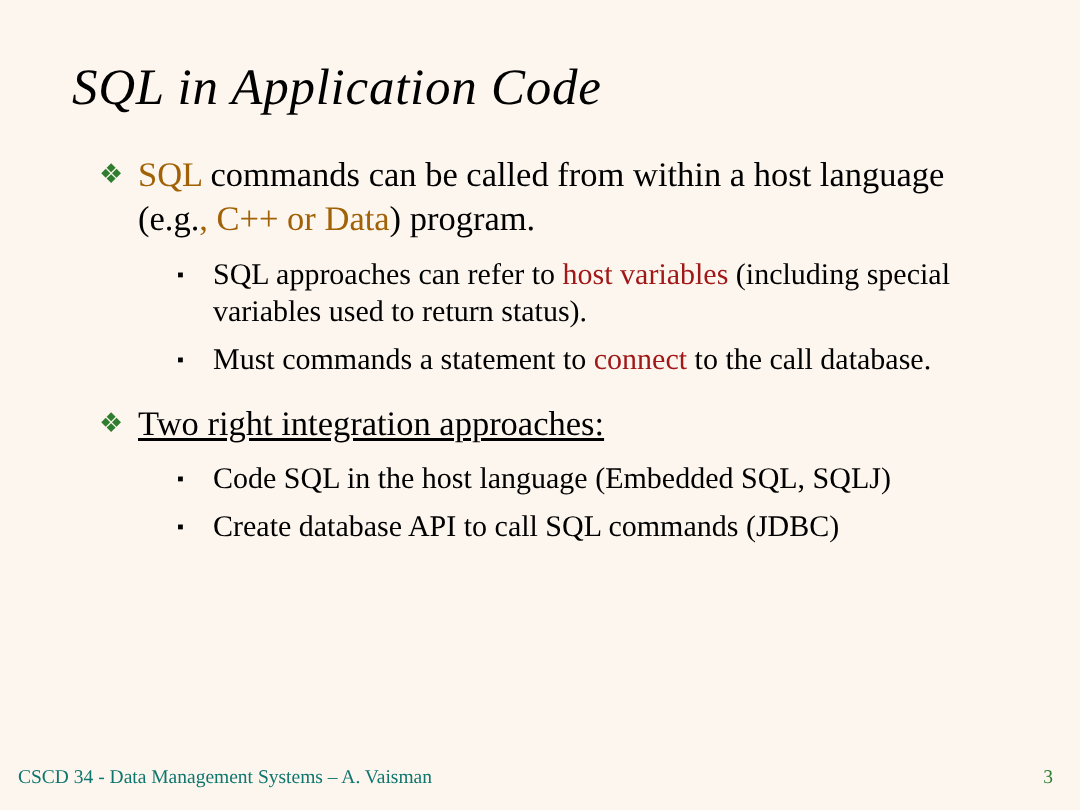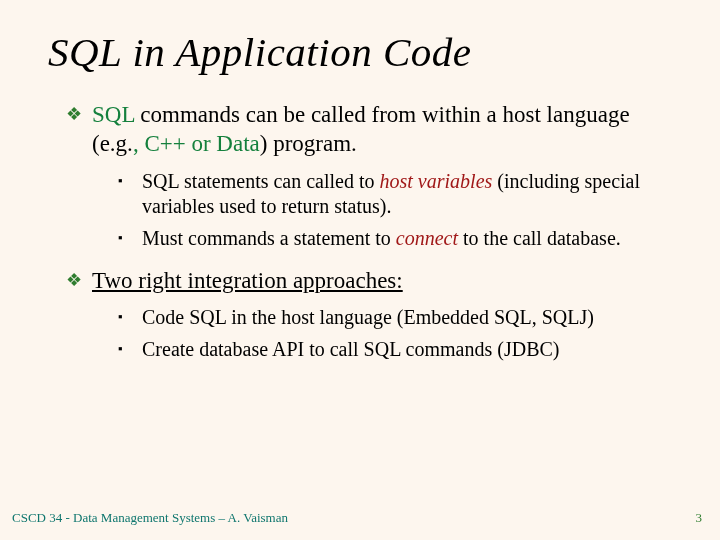--- a/index.html
+++ b/index.html
@@ -14,27 +14,27 @@
   }
   .slide {
     box-sizing: border-box;
     width: 720px;
     height: 540px;
     padding: 28px 48px 0 48px;
     position: relative;
   }
   .title {
     font-style: italic;
-    font-size: 41px;
+    font-size: 34px;
     font-weight: 400;
-    margin: 0 0 24px 0;
+    margin: 12px 0 24px 0;
     letter-spacing: 0.5px;
   }
-  .green { color: #15803d; text-align: center; }
-  .red   { color: #a01818; font-style: italic; }
+  .green { color: #a16207; text-align: center; }
+  .red   { color: #a01818; }
   .underline { text-decoration: underline; }
 
   .b1 {
     display: flex;
     margin: 0 0 10px 18px;
     font-size: 23px;
     line-height: 1.28;
   }
   .b1 .bullet {
     color: #2f7d2f;
@@ -88,21 +88,21 @@
   <div class="b1">
     <span class="bullet">❖</span>
     <span class="txt">
       <span class="green">SQL</span><span> commands can be called from within a host language (e.g.</span><span class="green">, C++ or Data</span><span>) program.</span>
     </span>
   </div>
 
   <div class="b2">
     <span class="bullet">▪</span>
     <span class="txt">
-      <span>SQL statements can called to </span><span class="red">host variables</span><span> (including special variables used to return status).</span>
+      <span>SQL approaches can refer to </span><span class="red">host variables</span><span> (including special variables used to return status).</span>
     </span>
   </div>
 
   <div class="b2">
     <span class="bullet">▪</span>
     <span class="txt">
       <span>Must commands a statement to </span><span class="red">connect</span><span> to the call database.</span>
     </span>
   </div>
 

